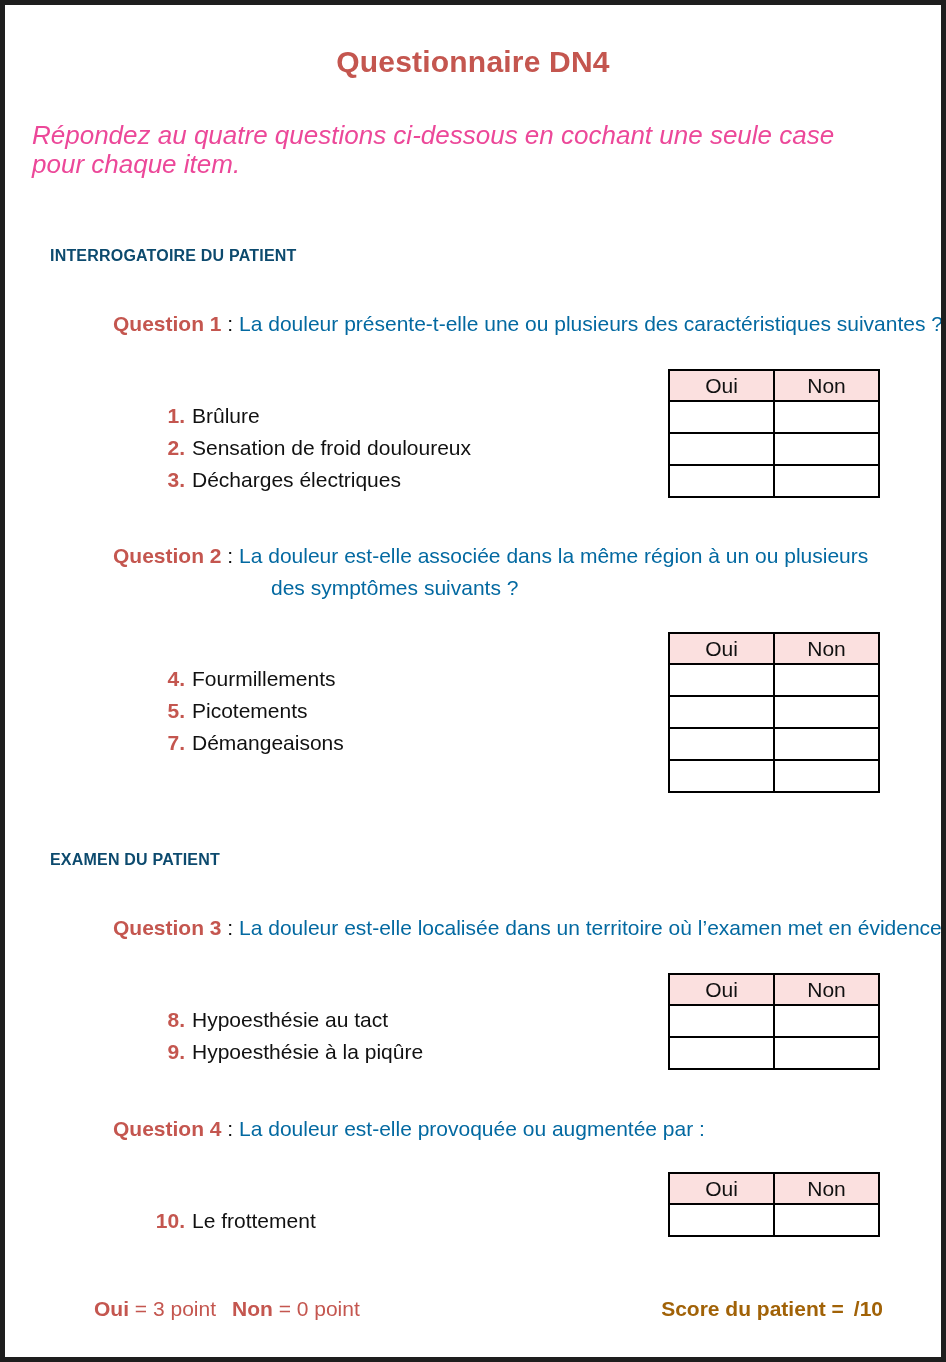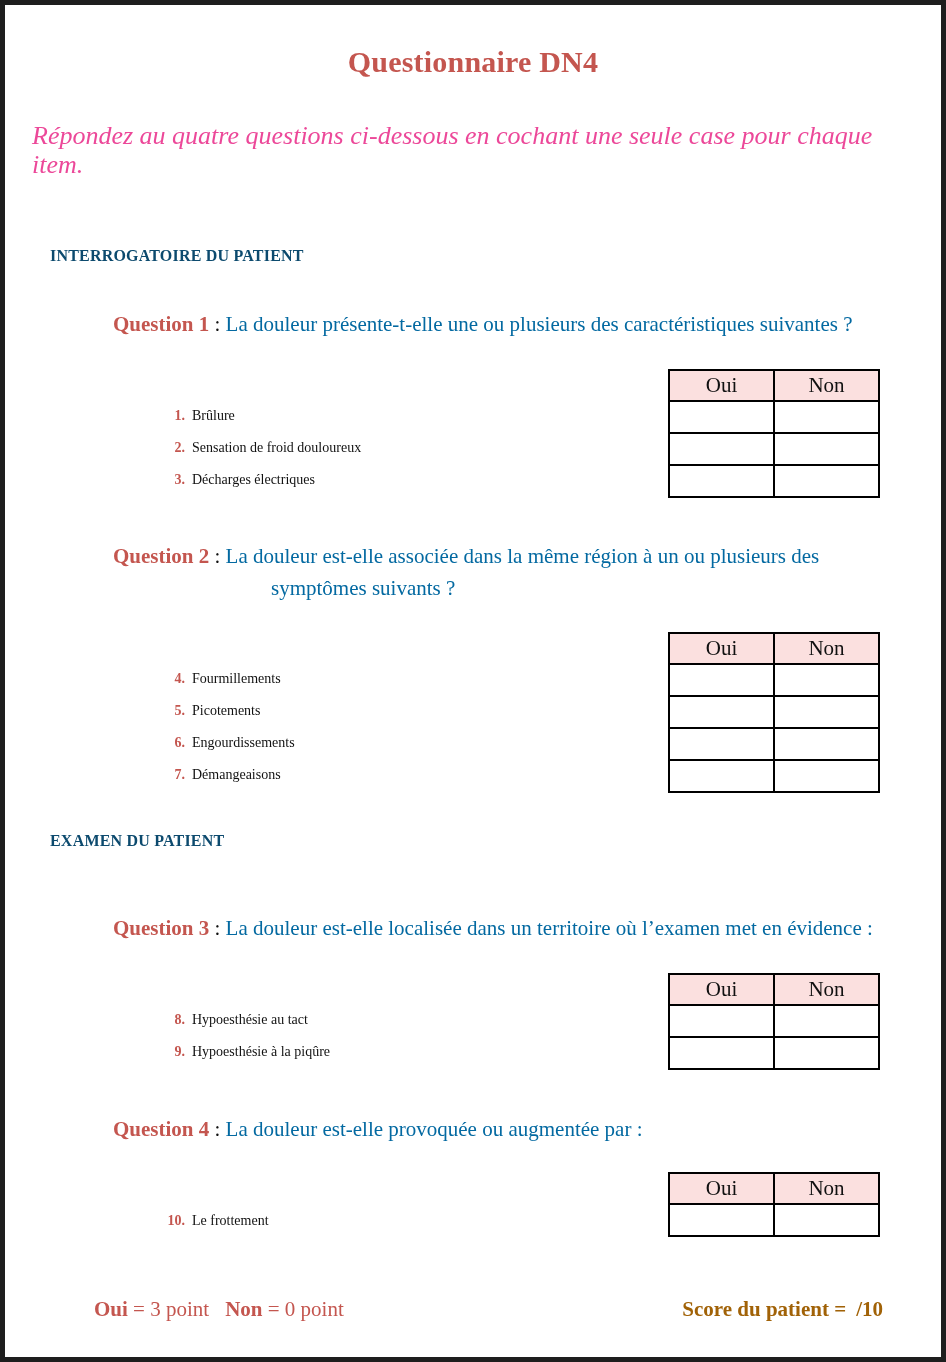--- a/index.html
+++ b/index.html
@@ -14,21 +14,20 @@
     -webkit-font-smoothing: antialiased;
   }
   .page {
     position: relative;
     box-sizing: border-box;
     width: 946px;
     height: 1362px;
     background: #ffffff;
     border: 5px solid #1e1e1e;
     overflow: hidden;
-    font-family: Liberation Serif, serif;
   }
 
   
   .doc-title {
     position: absolute;
     left: 0;
     top: 40px;
     width: 100%;
     text-align: center;
     font-size: 30px;
@@ -52,21 +51,21 @@
   
   .section-heading {
     position: absolute;
     left: 45px;
     font-size: 16px;
     font-weight: bold;
     color: #0c4a6e;
     letter-spacing: 0.2px;
   }
   .sec-interrogatoire { top: 242px; }
-  .sec-examen { top: 827px; }
+  .sec-examen { top: 846px; }
 
   
   .qblock { position: absolute; }
   .qtext {
     position: absolute;
     left: 0;
     top: 0;
     width: 760px;
     font-size: 21px;
     color: #111111;
@@ -83,21 +82,21 @@
 
   .items {
     position: absolute;
     left: 0;
   }
   .item {
     display: block;
     height: 32px;
     line-height: 32px;
     white-space: nowrap;
-    font-size: 14px;
+    font-size: 21px;
     color: #111111;
   }
   .item .num {
     display: inline-block;
     width: 42px;
     text-align: right;
     font-weight: bold;
     color: #c4564f;
     margin-right: 7px;
   }
@@ -195,21 +194,20 @@
   </tbody>
     </table>
 
   <div class="qblock" style="left:108px; top:535px;">
     <div class="qtext" style="width:600px;">
       <span class="qlabel">Question 2</span><span class="qsep"> : </span><span class="qbody">La douleur est-elle associée dans la même région à un ou plusieurs des symptômes suivants ?</span>
     </div>
     <div class="items" style="top:123px; left:30px;">
       <span class="item"><span class="num">4.</span><span class="lbl">Fourmillements</span></span>
       <span class="item"><span class="num">5.</span><span class="lbl">Picotements</span></span>
-      <span class="item"><span class="num">6.</span><span class="lbl">Engourdissements</span></span>
       <span class="item"><span class="num">7.</span><span class="lbl">Démangeaisons</span></span>
     </div>
   </div>
 
   <table class="ansTable" style="left:663px; top:627px;">
     <tbody>
         <tr>
       <th>Oui</th>
       <th>Non</th>
     </tr>

